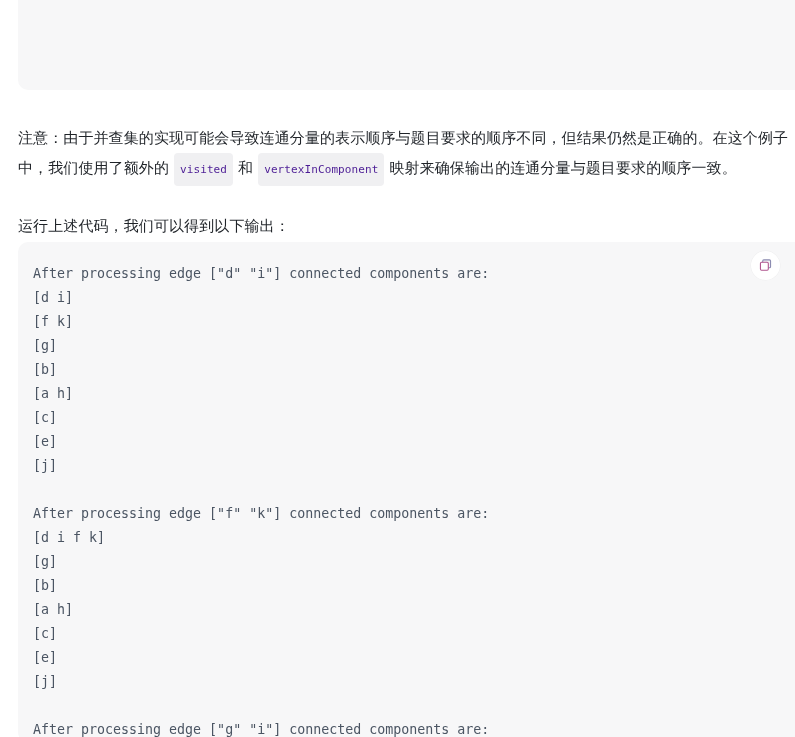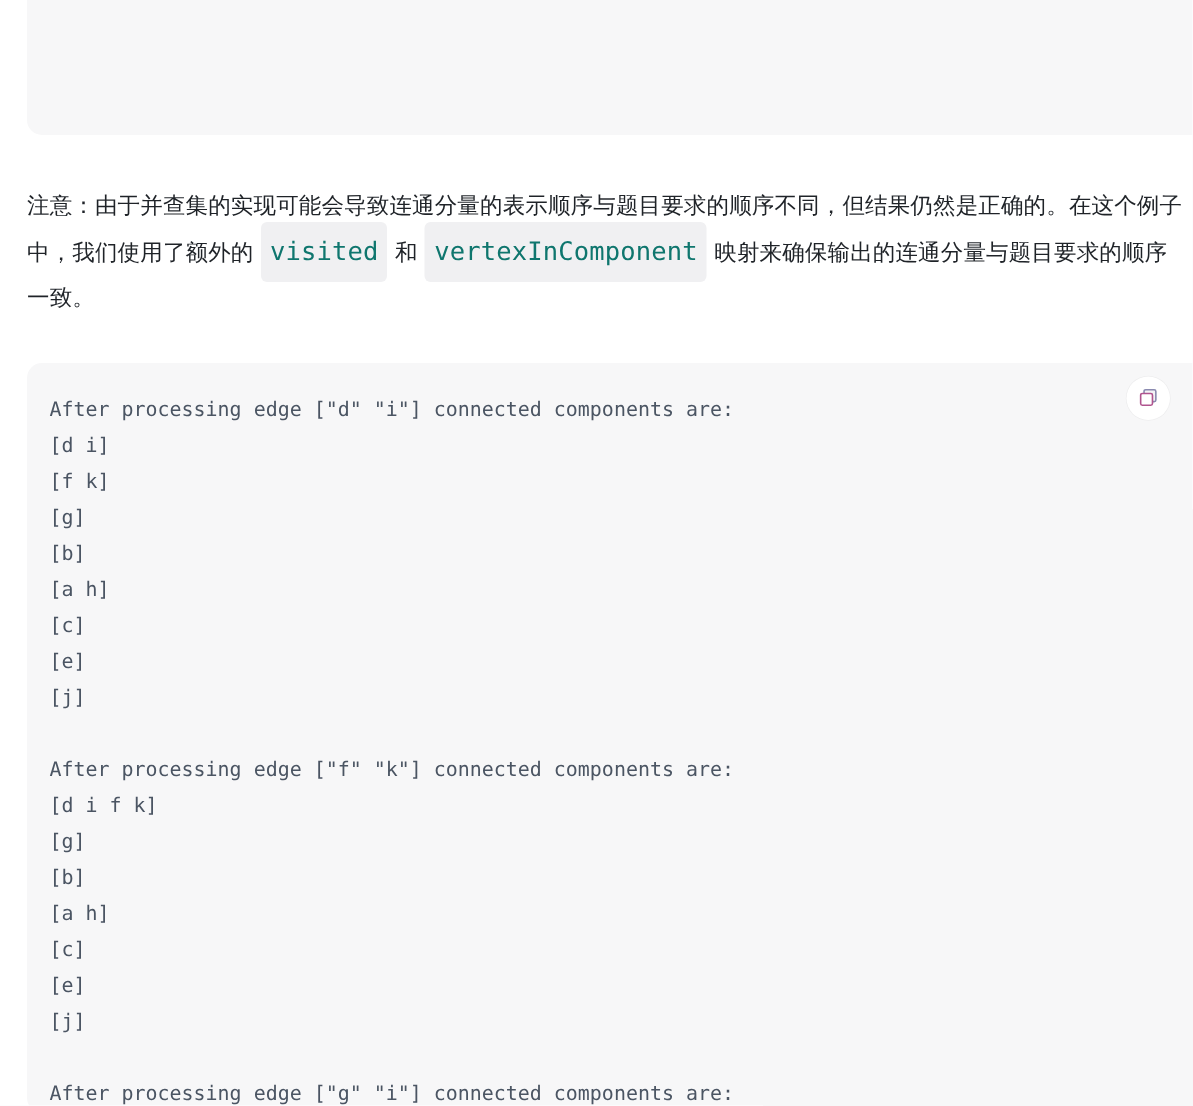--- a/index.html
+++ b/index.html
@@ -44,26 +44,26 @@
     font-size: 15px;
     line-height: 30px;
     color: #1f2328;
     letter-spacing: 0.1px;
   }
   .prose.note { top: 108px; }
   .prose.run  { top: 196px; }
 
   .inline-code {
     font-family: "DejaVu Sans Mono", "Liberation Mono", monospace;
-    font-size: 17px;
+    font-size: 11px;
     background: #f0f0f2;
     border-radius: 4px;
     padding: 10px 6px;
     margin: 0 5px;
-    color: #0f766e;
+    color: #4c1d95;
     white-space: nowrap;
   }
 
   
   .code-block-out {
     position: absolute;
     left: 18px;
     top: 242px;
     width: 790px;
     min-height: 495px;
@@ -111,20 +111,21 @@
 
   <div class="code-block-top">
     
     
   </div>
 
   <p class="prose note">
     <span>注意：由于并查集的实现可能会导致连通分量的表示顺序与题目要求的顺序不同，但结果仍然是正确的。在这个例子中，我们使用了额外的</span><span class="inline-code">visited</span><span>和</span><span class="inline-code">vertexInComponent</span><span>映射来确保输出的连通分量与题目要求的顺序一致。</span>
   </p>
 
+  <p class="prose run">运行上述代码，我们可以得到以下输出：</p>
 
   <div class="code-block-out">
     <div class="out-lines" id="out-code-lines">
         <div class="out-line">After processing edge ["d" "i"] connected components are:</div>
         <div class="out-line">[d i]</div>
         <div class="out-line">[f k]</div>
         <div class="out-line">[g]</div>
         <div class="out-line">[b]</div>
         <div class="out-line">[a h]</div>
         <div class="out-line">[c]</div>

